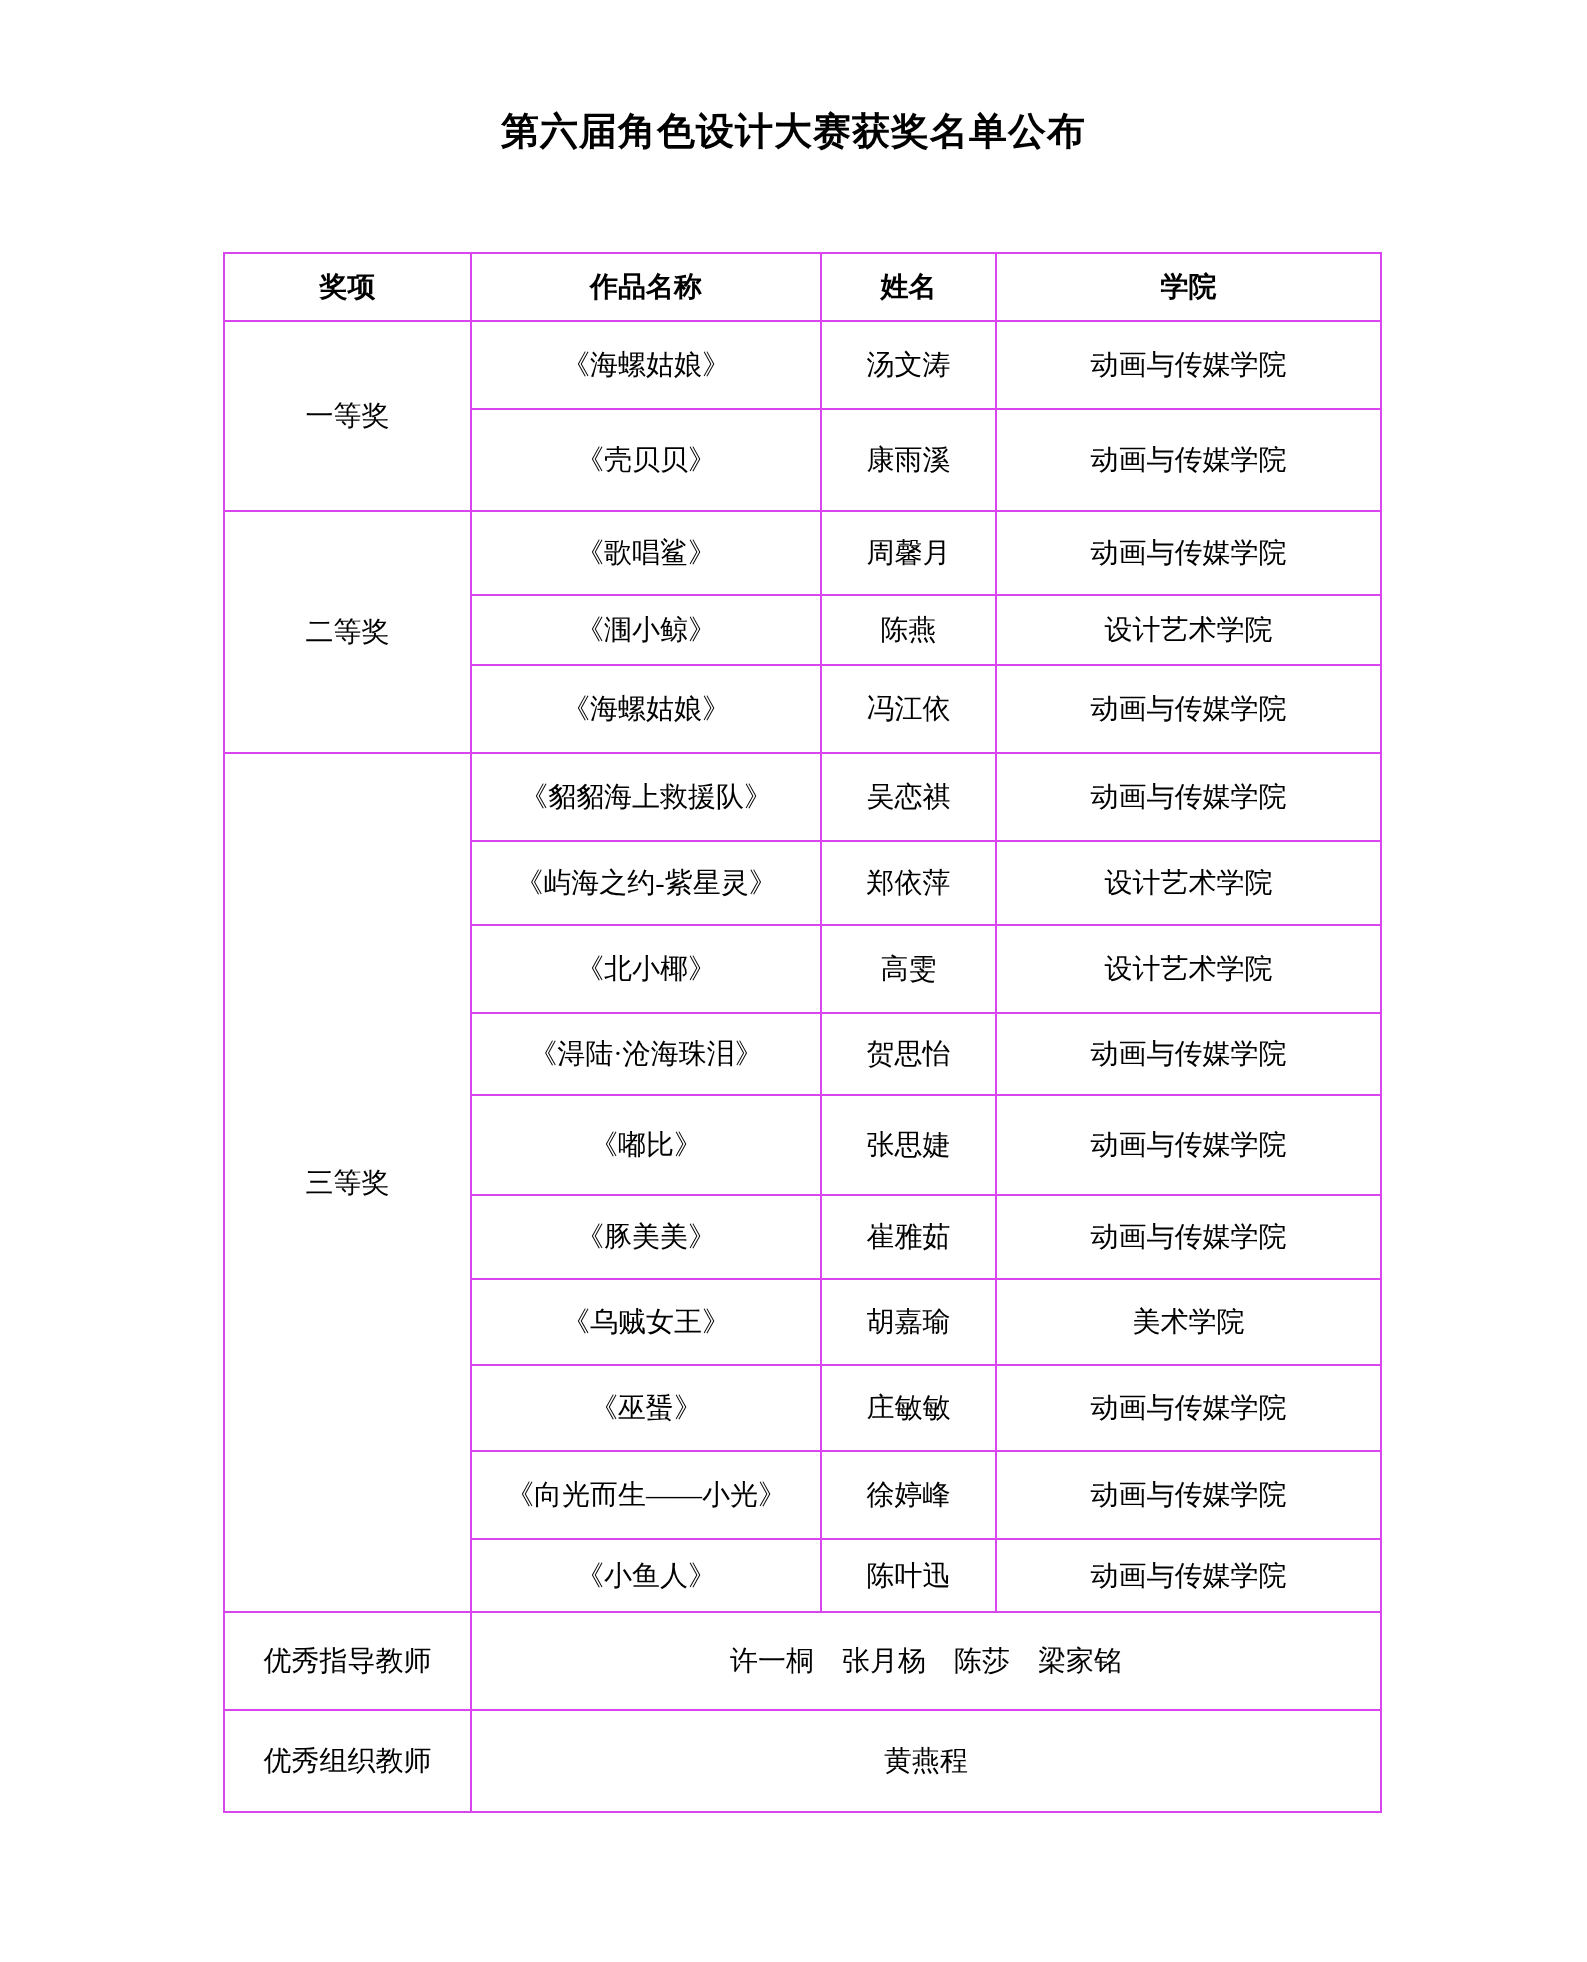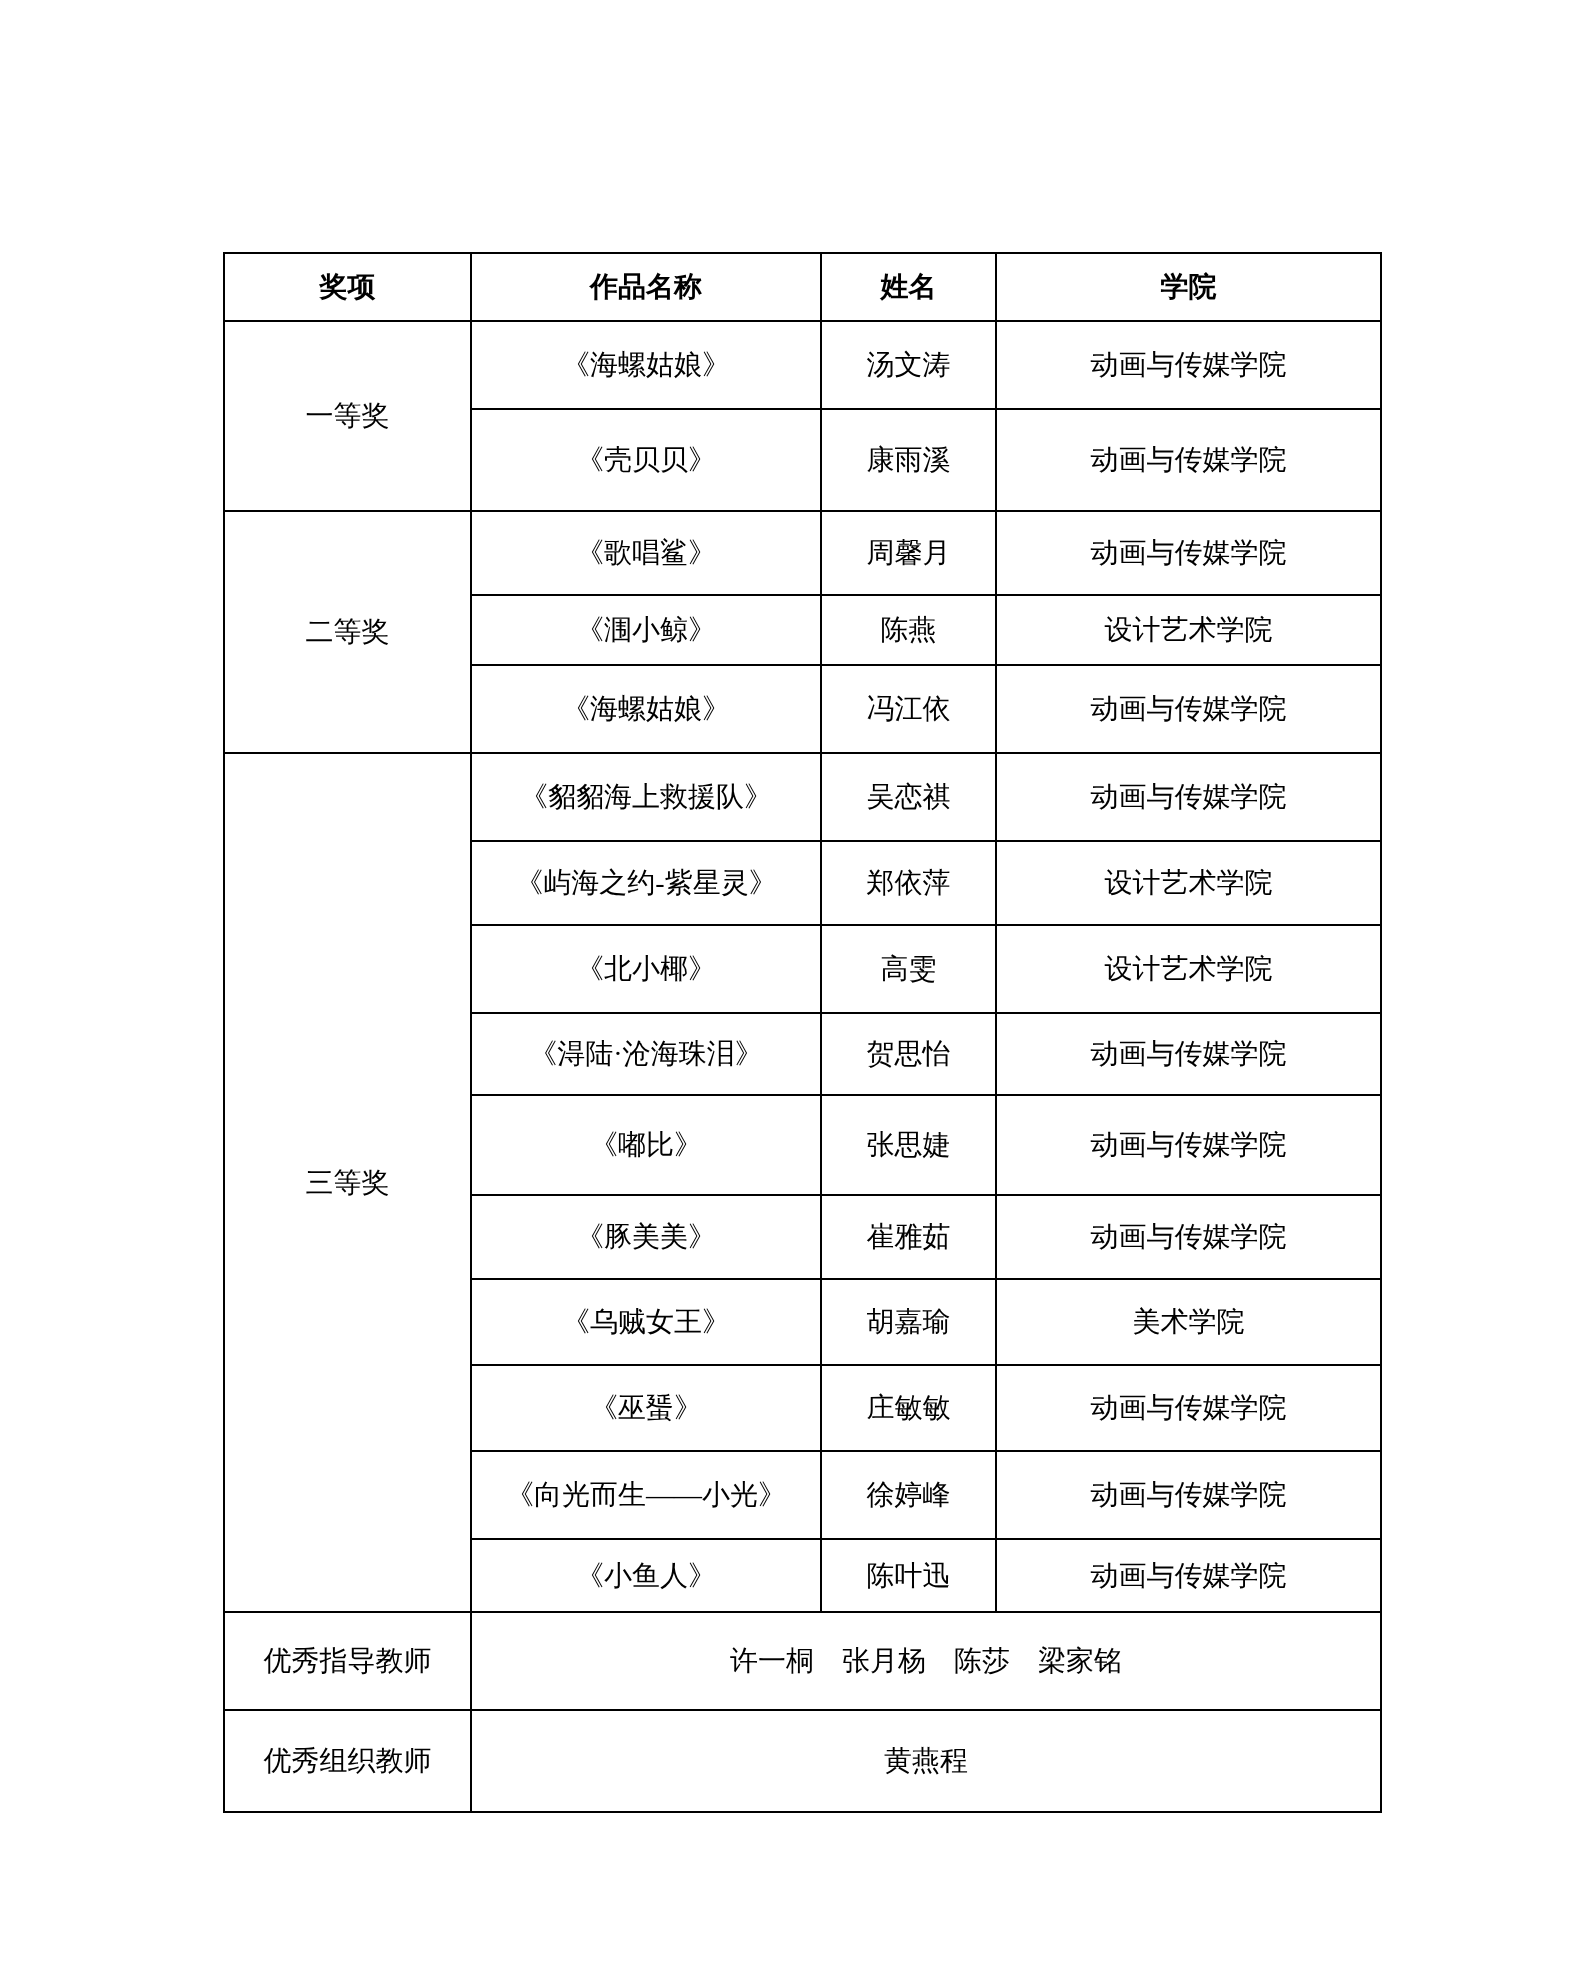--- a/index.html
+++ b/index.html
@@ -25,21 +25,21 @@
   }
   table.awards {
     position: absolute;
     top: 252px;
     left: 223px;
     width: 1157px;
     border-collapse: collapse;
     table-layout: fixed;
   }
   table.awards td, table.awards th {
-    border: 2px solid #000000;
+    border: 2px solid #d946ef;
     text-align: center;
     vertical-align: middle;
     padding: 0;
     font-size: 28px;
     font-weight: normal;
     overflow: hidden;
   }
   table.awards th { font-weight: bold; }
   .col-award   { width: 247px; }
   .col-work    { width: 350px; }
@@ -52,20 +52,21 @@
   td.footer-label {
     font-weight: bold;
     font-size: 30px;
   }
 </style>
 </head>
 <body>
 
 <div class="page">
 
+  <div class="doc-title">第六届角色设计大赛获奖名单公布</div>
 
   <table class="awards">
     <colgroup>
       <col class="col-award">
       <col class="col-work">
       <col class="col-name">
       <col class="col-college">
     </colgroup>
 
     <tbody>

